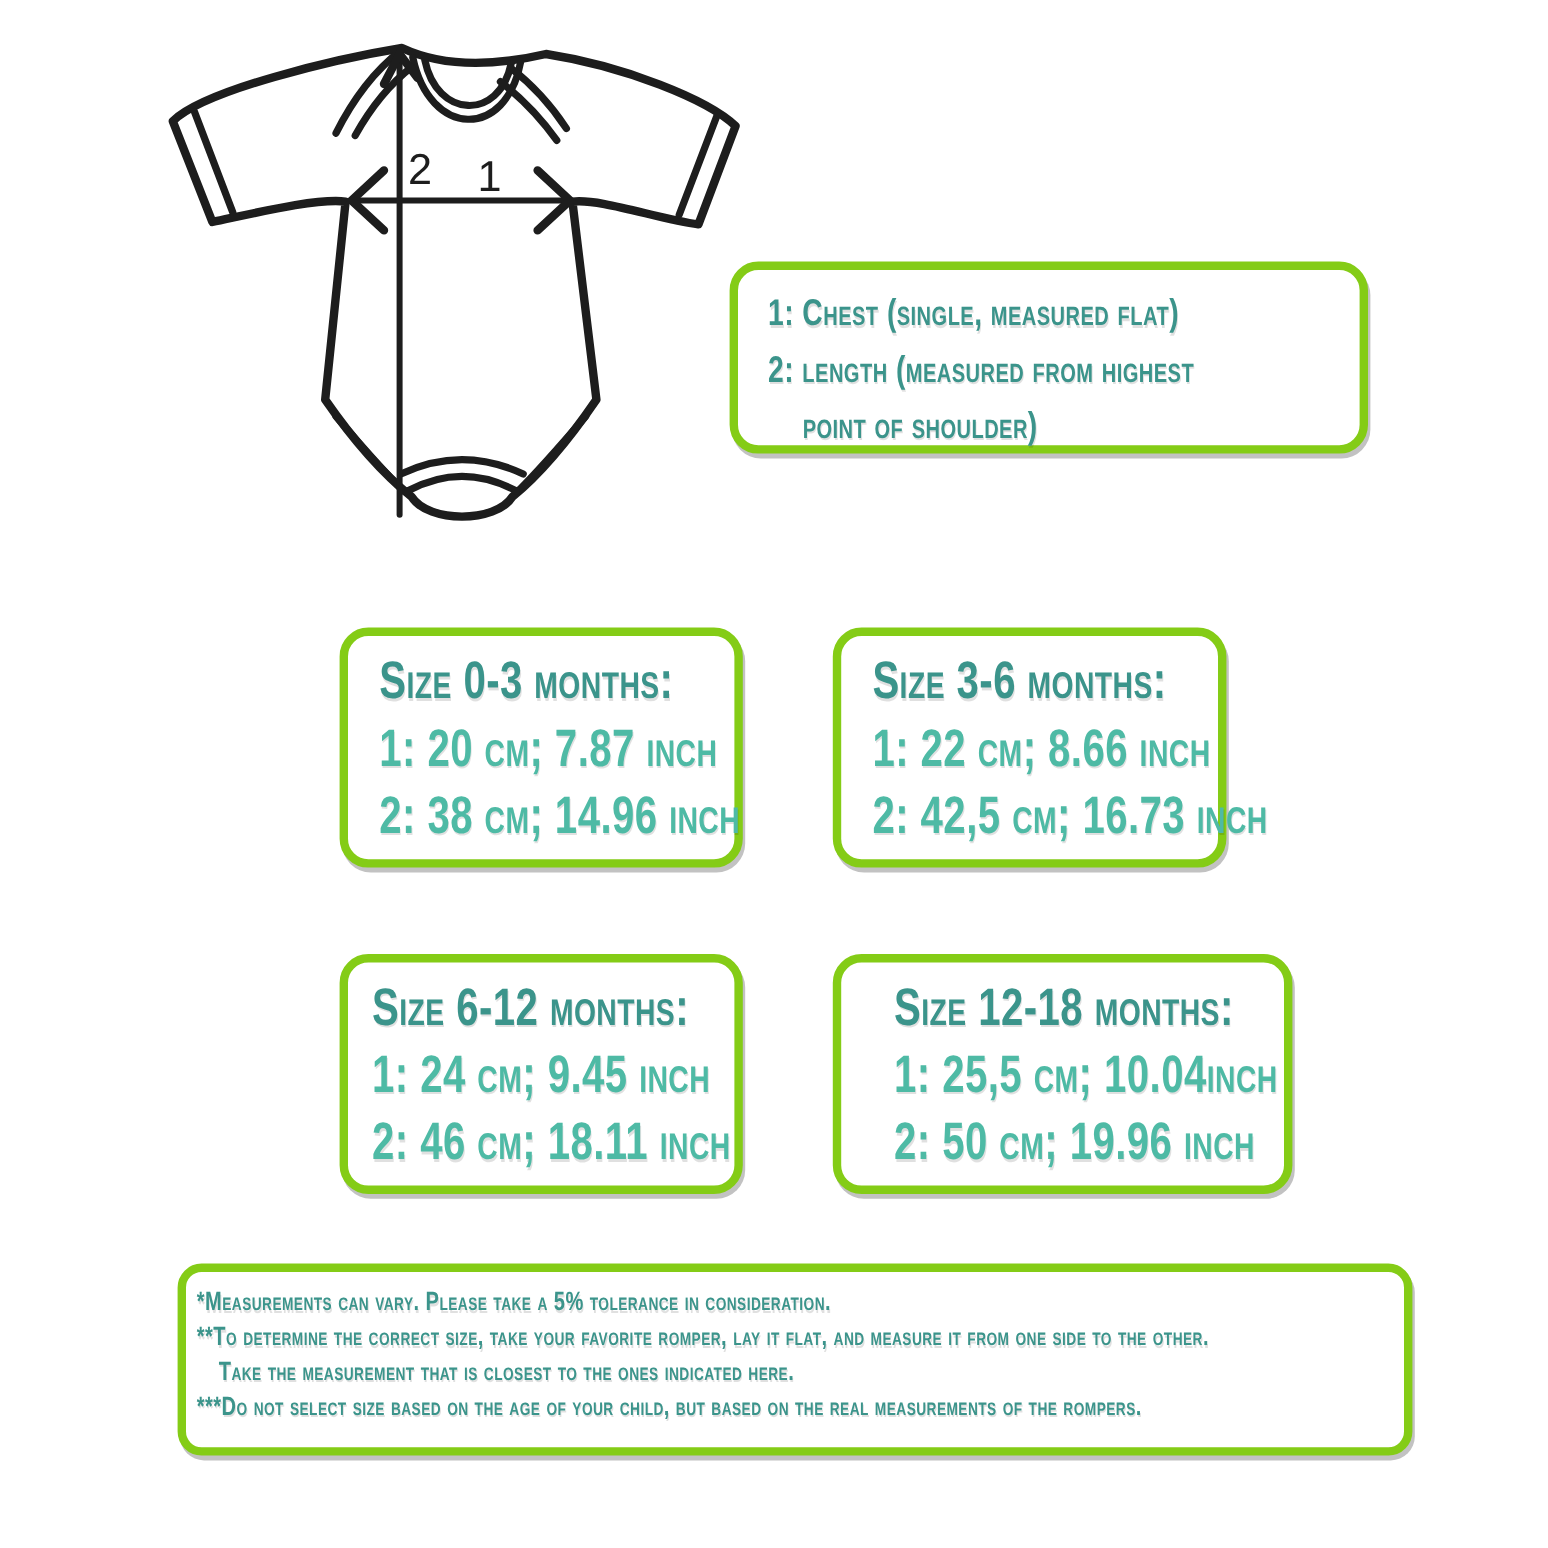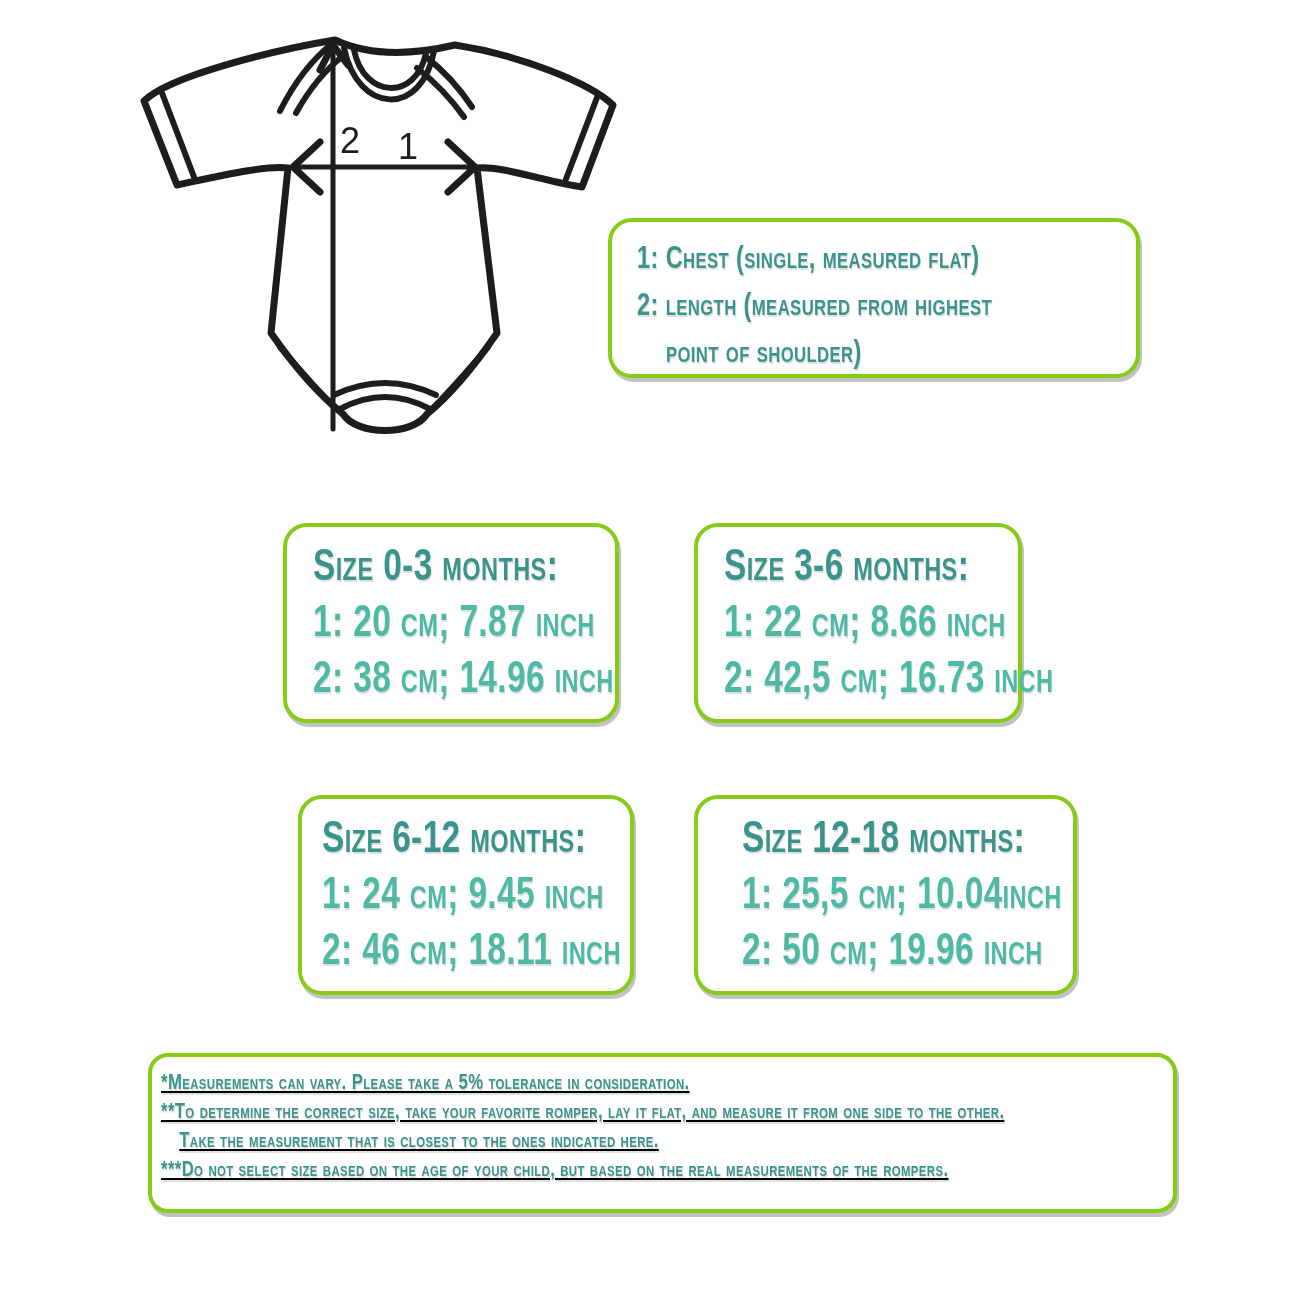--- a/index.html
+++ b/index.html
@@ -1,44 +1,44 @@
 <!DOCTYPE html>
 <html><head>
 <meta charset="utf-8">
 <style>
   html,body{margin:0;padding:0;}
   body{
     width:1290px;height:1290px;position:relative;background:#ffffff;
     font-family:"Liberation Sans", sans-serif;overflow:hidden;
   }
   .box{
-    position:absolute;border:4px solid #84cc16;border-radius:24px;
+    position:absolute;border:7px solid #84cc16;border-radius:24px;
     background:#ffffff;box-shadow:2px 4px 0 #c2c2c2;box-sizing:border-box;
   }
   .condensed{transform:scaleX(0.76);transform-origin:0 0;white-space:nowrap;}
   .teal-dark{color:#3B948B;}
   .teal-light{color:#4EBAA5;}
   .caps{
     font-variant:small-caps;font-weight:bold;letter-spacing:0.5px;
     text-shadow:1px 2px 0 rgba(0,0,0,0.12);
   }
   
   #legend{left:608px;top:218px;width:532px;height:160px;padding:12px 0 0 25px;}
   #legend .line{display:block;font-size:31px;line-height:47px;}
   #legend .line.indent{padding-left:38px;}
   
   .size-box{width:336px;height:200px;padding:10px 0 0 26px;}
   #size-box-0{left:283px;top:523px;}
   #size-box-1{left:694px;top:523px;width:328px;}
-  #size-box-2{left:298px;top:795px;padding-left:20px;}
+  #size-box-2{left:283px;top:795px;padding-left:20px;}
   #size-box-3{left:694px;top:795px;width:383px;padding-left:44px;}
   .size-box .title{display:block;font-size:44px;line-height:56px;}
   .size-box .val{display:block;font-size:44px;line-height:56px;}
   
-  #footnotes{left:148px;top:1053px;width:1029px;height:160px;padding:10px 0 0 9px;border-radius:20px;text-decoration:underline;}
+  #footnotes{left:148px;top:1053px;width:1029px;height:160px;padding:10px 0 0 9px;border-radius:20px;}
   #footnotes .line{display:block;font-size:22px;line-height:29px;}
   #footnotes .line.indent{padding-left:24px;}
   
   #diagram{position:absolute;left:130px;top:15px;width:500px;height:440px;}
   #diagram .outline{fill:#ffffff;stroke:#1D1D1D;stroke-width:7;stroke-linejoin:round;stroke-linecap:round;}
   #diagram .seam{fill:none;stroke:#1D1D1D;stroke-width:6;stroke-linecap:round;}
   #diagram .measure{fill:none;stroke:#1D1D1D;stroke-width:5;stroke-linecap:round;}
   #diagram .arrow{fill:none;stroke:#1D1D1D;stroke-width:7;stroke-linecap:round;}
   #diagram text{font-family:"Liberation Sans", sans-serif;font-size:36px;fill:#1D1D1D;}
 </style>

